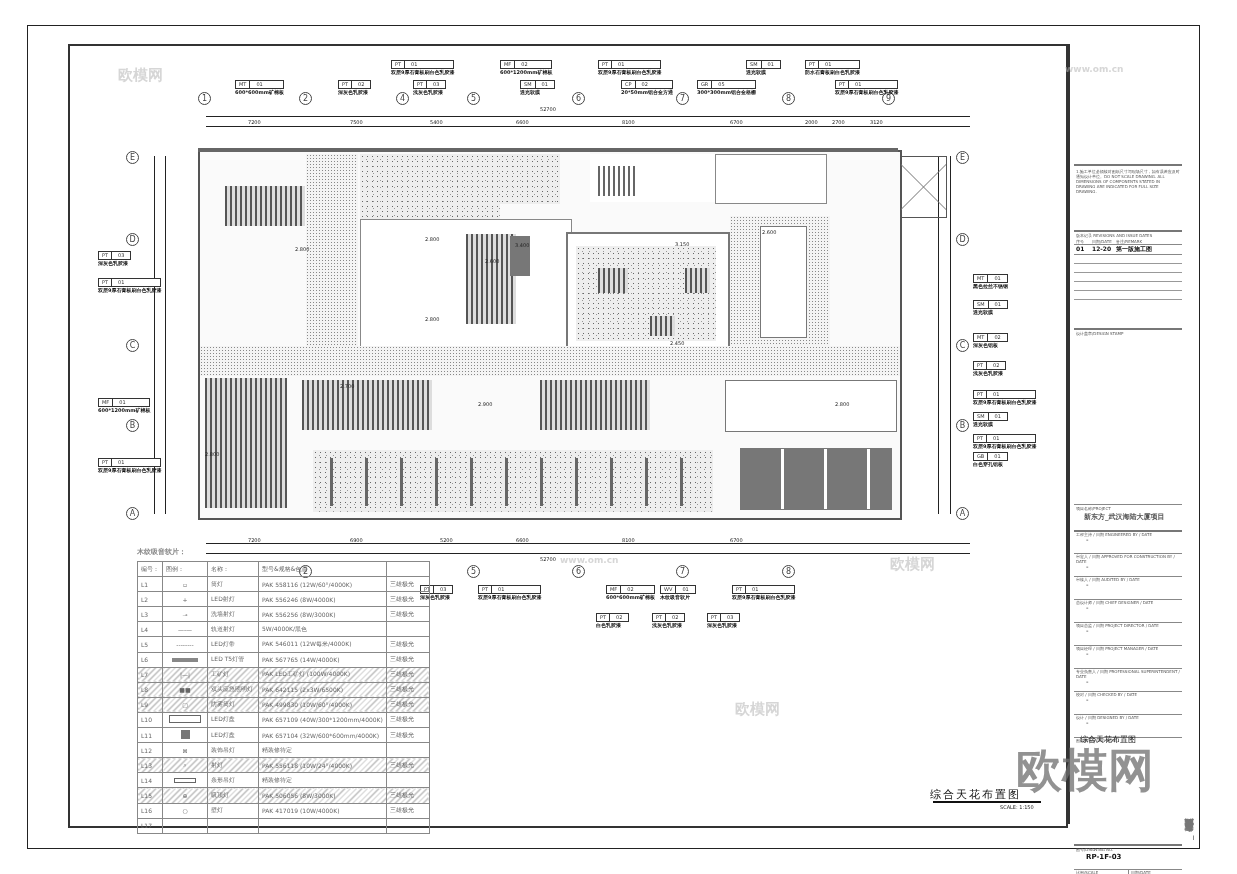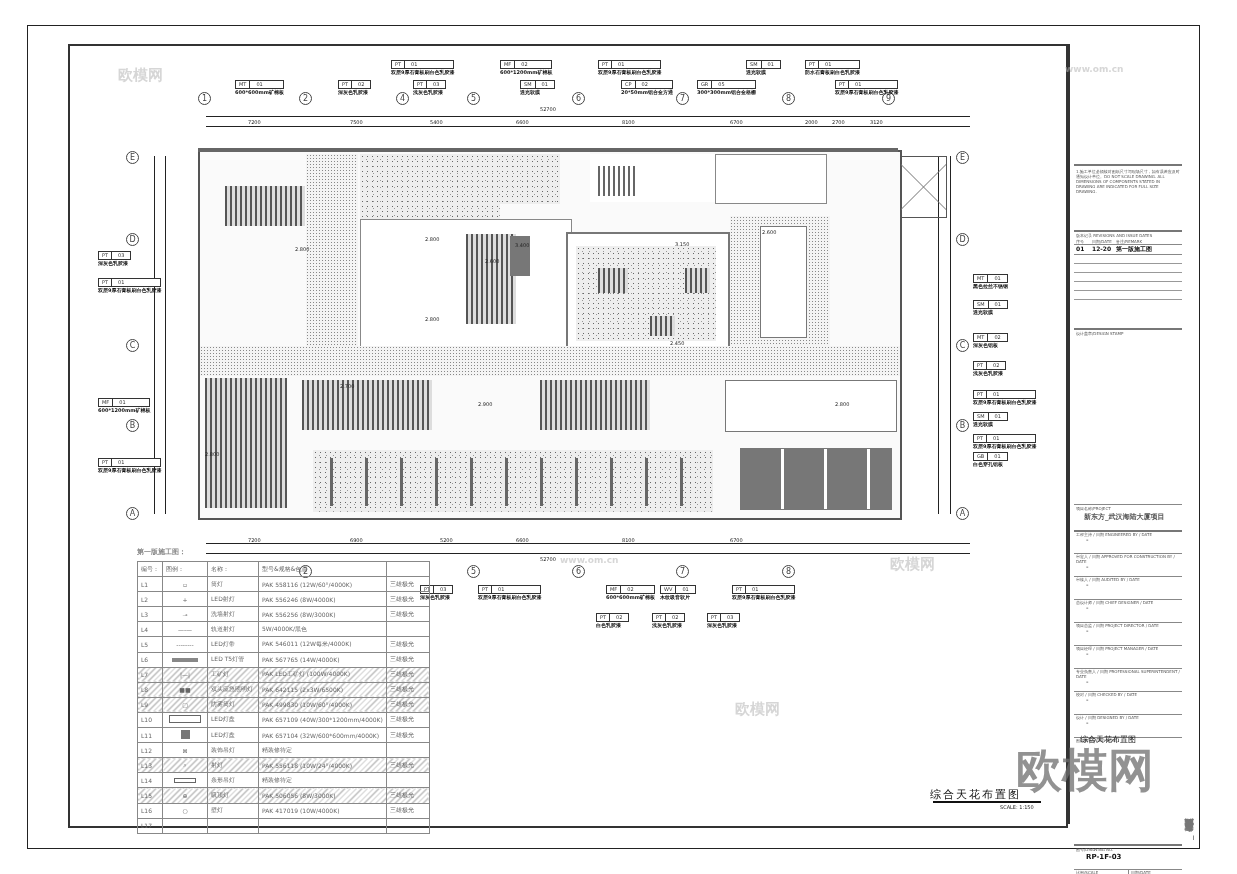--- a/index.html
+++ b/index.html
@@ -372,21 +372,21 @@
   <div class="tagnote">深灰色乳胶漆</div>
 </div>
 <div class="abs" style="left:732px;top:585px;">
   <div class="tag">
       <span>PT</span>
       <span>01</span>
     </div>
   <div class="tagnote">双层9厚石膏板刷白色乳胶漆</div>
 </div>
 
-<div class="abs" style="left:137px;top:547px;font-size:7px;color:#888;font-weight:bold;">第一版施工图：</div>
+<div class="abs" style="left:137px;top:547px;font-size:7px;color:#888;font-weight:bold;">木纹吸音软片：</div>
 <table class="legend">
   <tbody>
       <tr>
     <td style="width:18px">编号：</td>
     <td style="width:38px">图例：</td>
     <td style="width:44px">名称：</td>
     <td style="width:113px">型号&amp;规格&amp;色温</td>
     <td style="width:36px"></td>
   </tr>
   <tr>

